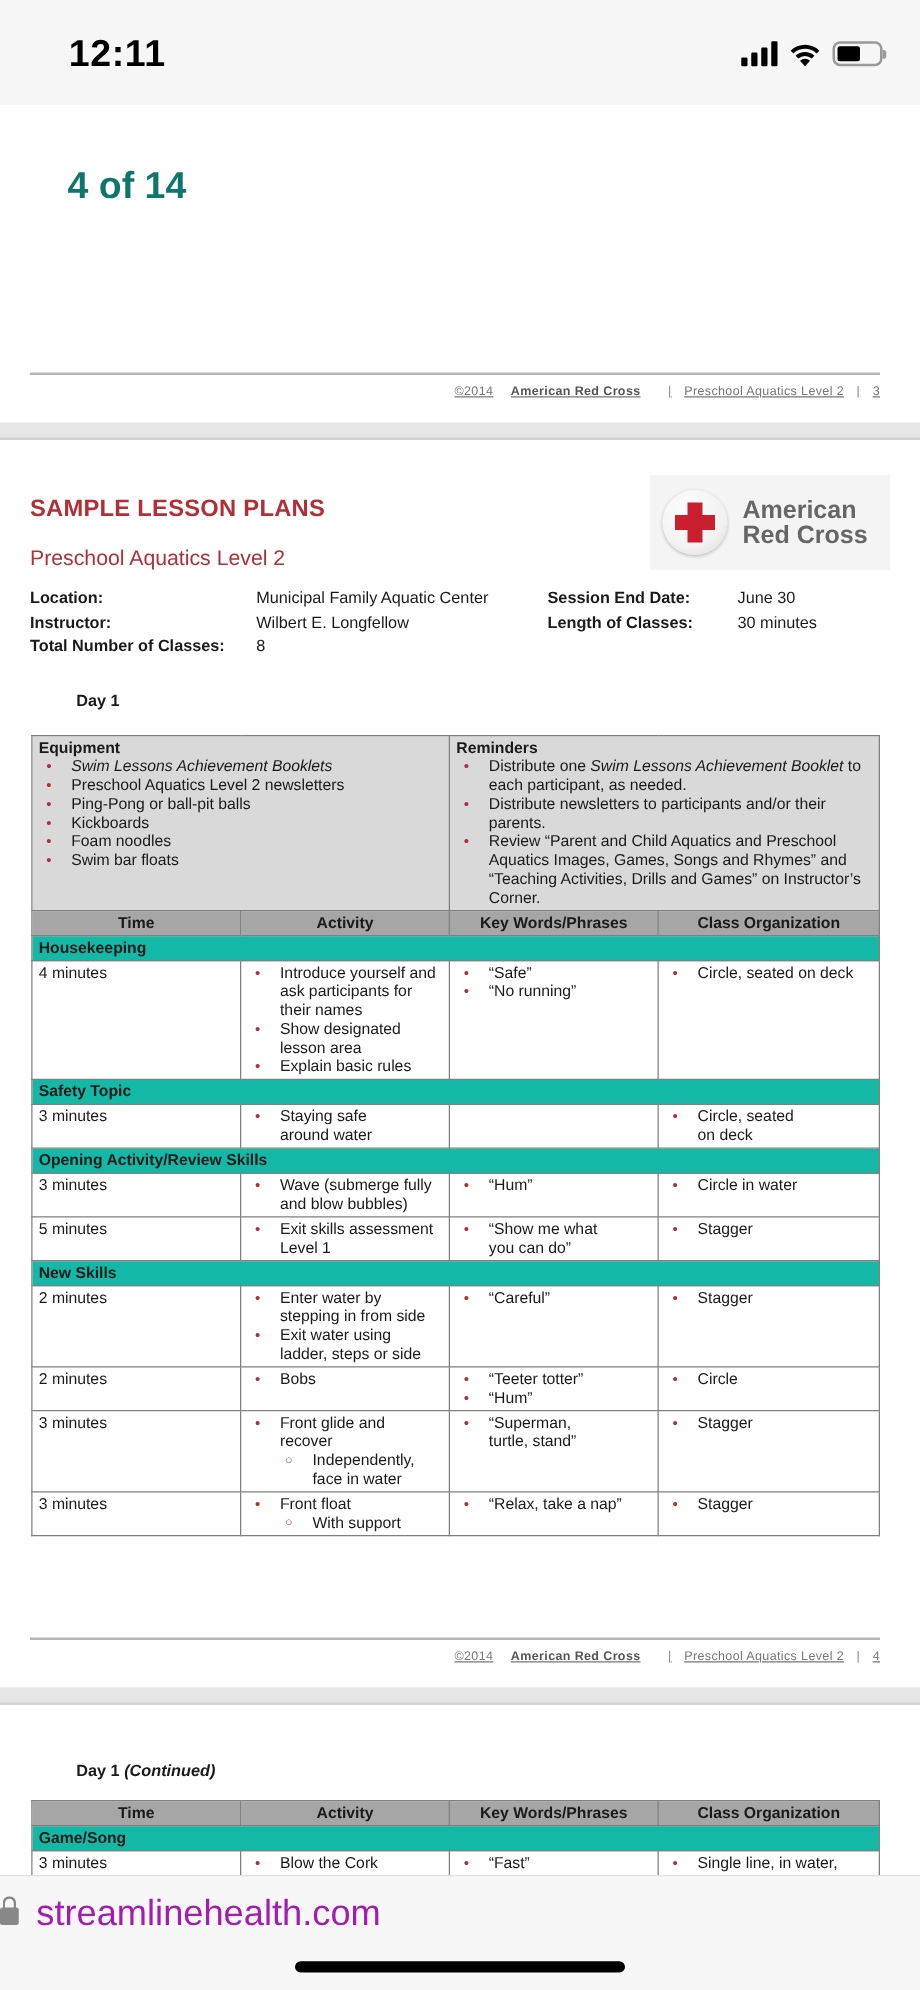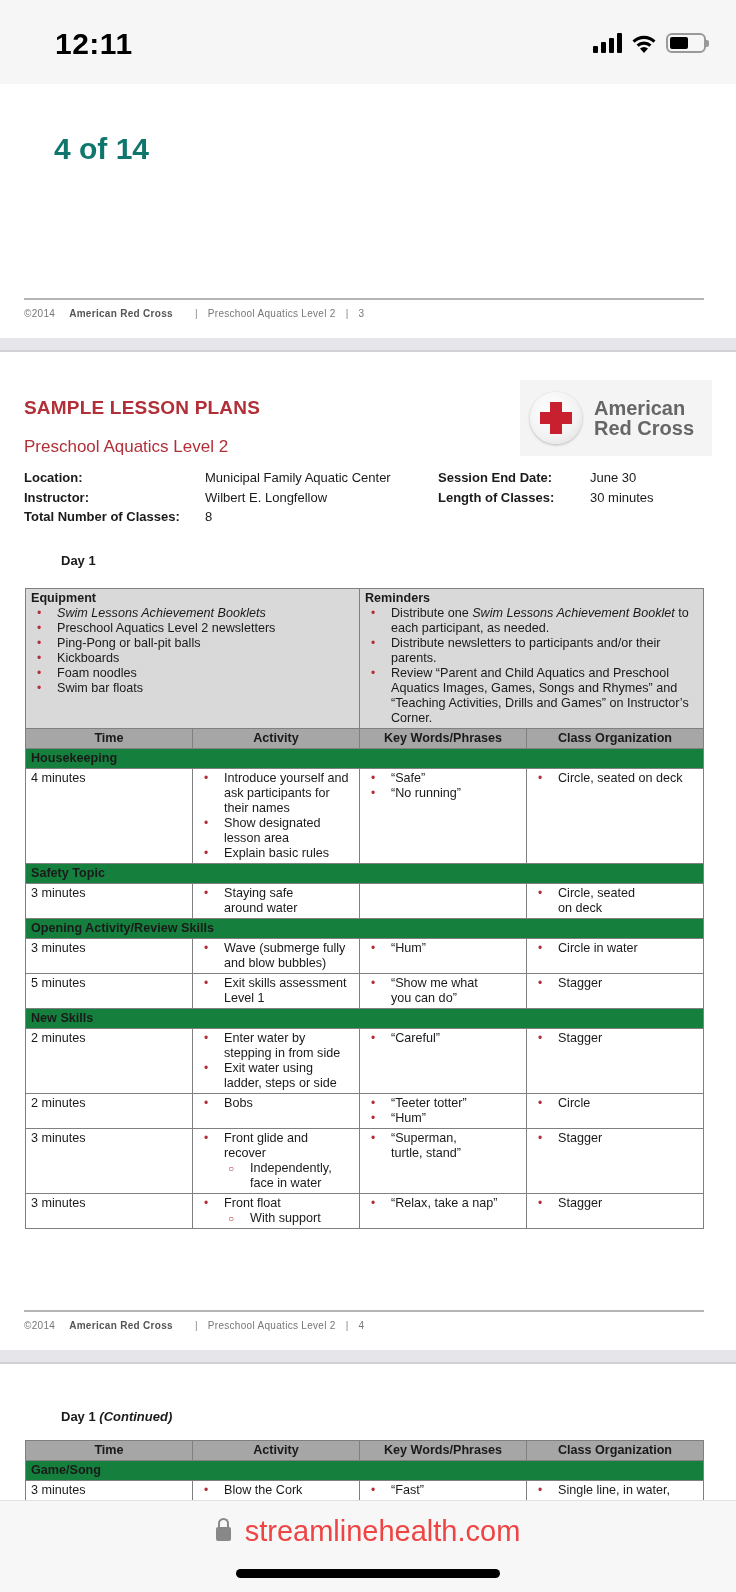--- a/index.html
+++ b/index.html
@@ -13,21 +13,21 @@
   .sig { display: flex; align-items: flex-end; gap: 3px; height: 20px; }
   .sig span { width: 5px; background: #000; border-radius: 1px; display: block; }
   .wifi { width: 28px; height: 22px; }
   .battery { width: 40px; height: 20px; border: 2px solid #999; border-radius: 6px; position: relative; padding: 2px; }
   .battery .fill { width: 55%; height: 100%; background: #000; border-radius: 2px; }
   .battery:after { content: ""; position: absolute; right: -5px; top: 5px; width: 3px; height: 7px; background: #999; border-radius: 0 2px 2px 0; }
 
   .page-counter { position: absolute; left: 54px; top: 132px; font-size: 30px; font-weight: bold; color: #0f766e; }
 
   
-  .pg-footer { position: absolute; left: 24px; width: 680px; border-top: 2px solid #b5b5b5; text-align: left; font-size: 10px; color: #777; padding-top: 8px; letter-spacing: 0.3px; }
+  .pg-footer { position: absolute; left: 24px; width: 680px; border-top: 2px solid #b5b5b5; text-align: right; font-size: 10px; color: #777; padding-top: 8px; letter-spacing: 0.3px; text-decoration: underline; }
   .pg-footer .brand { font-weight: bold; color: #555; margin: 0 12px 0 14px; }
   .pg-footer .sep { margin: 0 10px; color: #888; }
   .page-gap { position: absolute; left: 0; width: 736px; height: 14px; background: #e6e6ea; border-bottom: 2px solid #d2d2d6; }
 
   
   .doc-title { position: absolute; left: 24px; top: 397px; font-size: 19px; font-weight: bold; color: #b22f37; letter-spacing: 0.2px; }
   .doc-subtitle { position: absolute; left: 24px; top: 437px; font-size: 17px; color: #b22f37; }
   .logo { position: absolute; left: 520px; top: 380px; width: 192px; height: 76px; background: #f4f4f4; display: flex; align-items: center; }
   .logo-circle { width: 52px; height: 52px; border-radius: 50%; background: radial-gradient(circle at 40% 35%, #fff 0%, #f2f2f2 60%, #d9d9d9 100%); margin-left: 10px; position: relative; box-shadow: 0 1px 3px rgba(0,0,0,0.25); }
   .logo-cross-v { position: absolute; left: 20px; top: 10px; width: 12px; height: 32px; background: #c8202f; }
@@ -42,32 +42,32 @@
   .info-l .lbl { width: 181px; }
   .info-r .lbl { width: 152px; }
 
   .day-label { position: absolute; left: 24px; font-size: 13px; font-weight: bold; padding-left: 37px; }
   .day-label i { font-style: italic; }
 
   table { border-collapse: collapse; position: absolute; left: 25px; width: 678px; font-size: 12.6px; table-layout: fixed; }
   td, th { border: 1px solid #808080; vertical-align: top; padding: 2px 5px 2px 5px; line-height: 15px; }
   .gray { background: #d9d9d9; }
   .head th { background: #a6a6a6; font-weight: bold; text-align: center; padding: 2px 4px; }
-  .section td { background: #15803d; font-weight: bold; padding: 2px 5px; }
+  .section td { background: #14b8a6; font-weight: bold; padding: 2px 5px; }
   ul { list-style: none; }
   li { position: relative; padding-left: 26px; }
   li:before { content: "•"; color: #b22f37; position: absolute; left: 6px; top: 0; font-size: 12px; }
   li.sub { padding-left: 52px; }
   li.sub:before { content: "○"; left: 30px; font-size: 10px; }
   .box-title { font-weight: bold; }
   .em { font-style: italic; }
 
   
   .browserbar { position: absolute; left: 0; top: 1500px; width: 736px; height: 92px; background: #f7f7f7; border-top: 1px solid #e2e2e2; }
-  .url { position: absolute; left: 0; width: 736px; top: 14px; text-align: center; font-size: 29px; color: #ef4444; }
+  .url { position: absolute; left: 0; width: 736px; top: 14px; font-size: 29px; color: #a21caf; }
   .lock { display: inline-block; width: 15px; height: 14px; background: #888; border-radius: 2px; position: relative; margin-right: 14px; vertical-align: 0px; }
   .lock:before { content: ""; position: absolute; left: 2px; top: -9px; width: 7px; height: 9px; border: 2px solid #888; border-bottom: none; border-radius: 6px 6px 0 0; }
   .home-ind { position: absolute; left: 236px; top: 68px; width: 264px; height: 9px; background: #000; border-radius: 5px; }
 </style>
 </head>
 <body>
 
 <div class="statusbar">
   <div class="status-time">12:11</div>
   <div class="status-icons">

